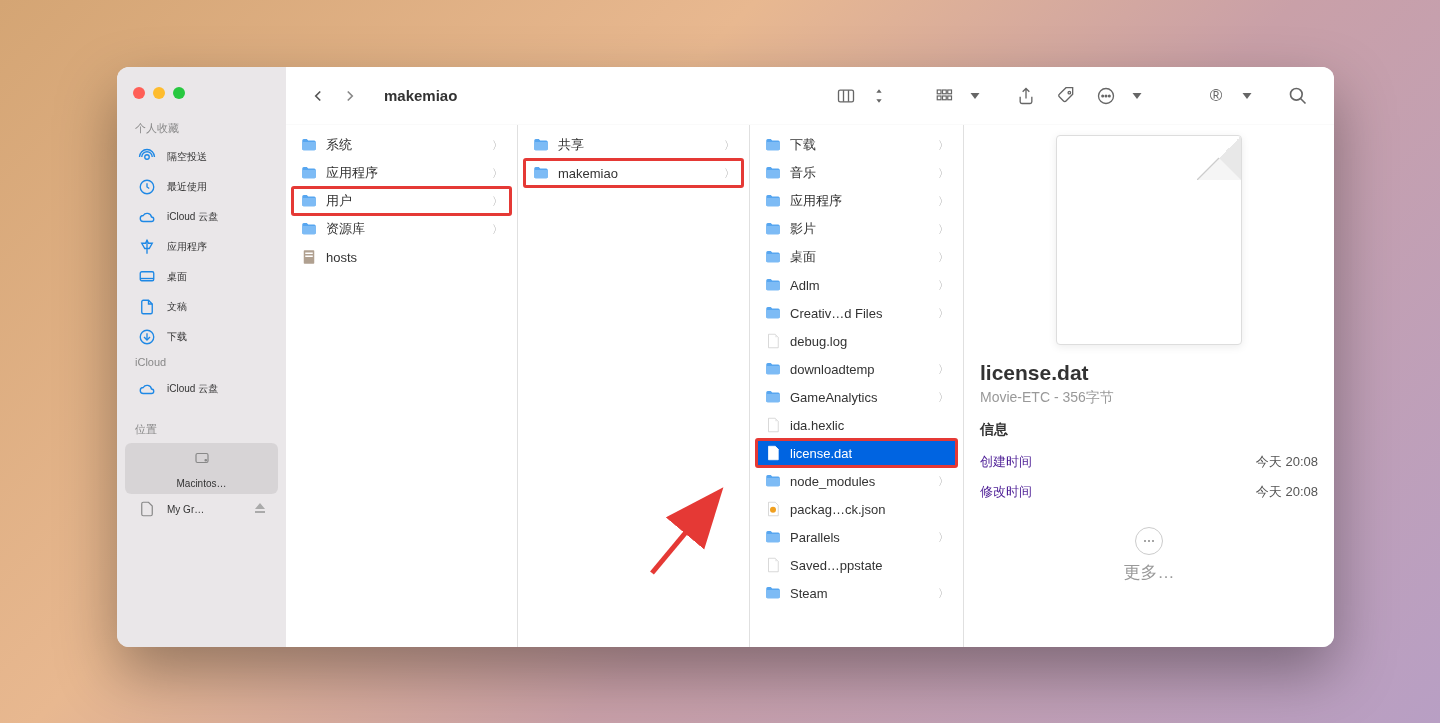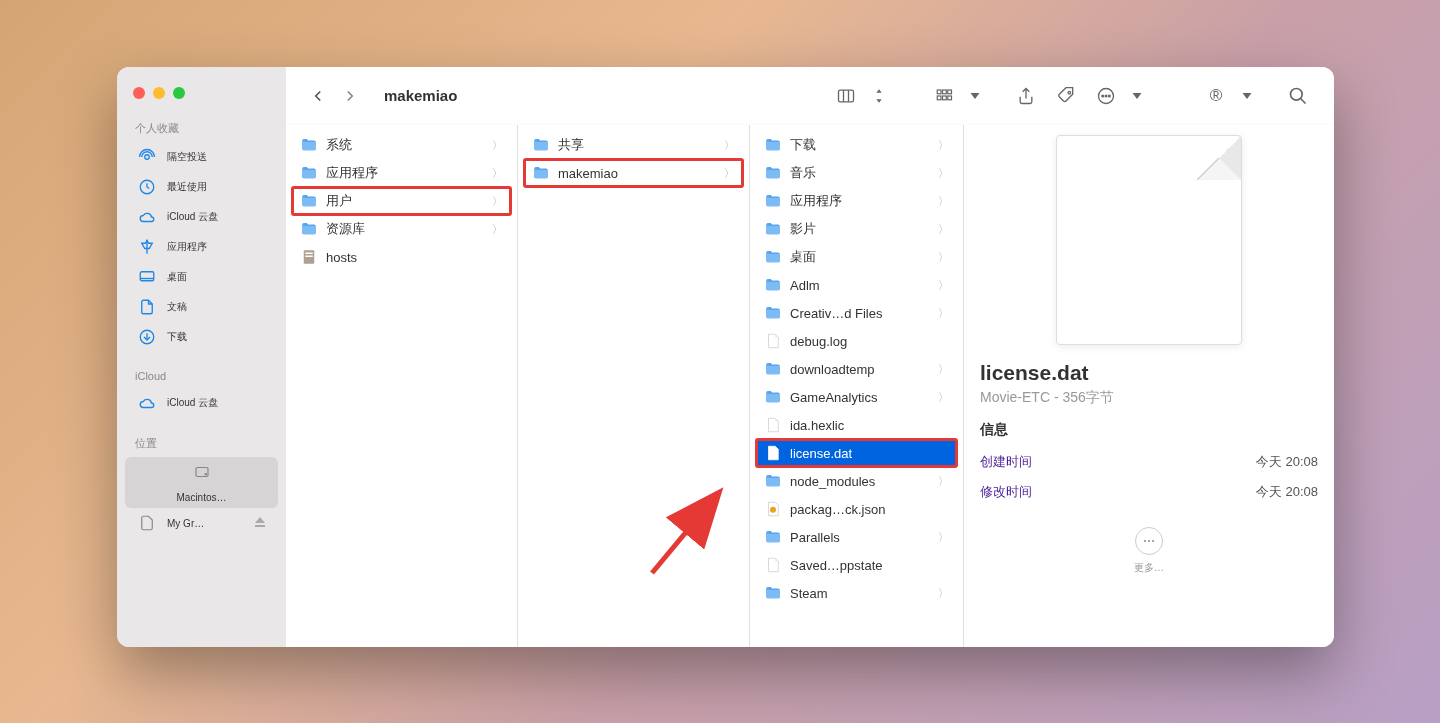--- a/index.html
+++ b/index.html
@@ -39,21 +39,21 @@
 .preview-thumb::before { content:''; position:absolute; top:0; right:0; width:44px; height:44px; background:linear-gradient(135deg,transparent 50%,#e8e8e8 50%); }
 .preview-thumb::after { content:''; position:absolute; top:0; right:0; width:44px; height:44px; background:linear-gradient(135deg,#fff 48%,#ccc 50%,#f5f5f5 52%); clip-path:polygon(0 0,100% 100%,0 100%); }
 .pv-name { font-size:21px; font-weight:700; color:#333; margin-bottom:4px; }
 .pv-sub { font-size:14px; color:#999; margin-bottom:14px; }
 .pv-section { font-size:14px; font-weight:600; color:#333; margin-bottom:8px; }
 .pv-row { display:flex; justify-content:space-between; font-size:13px; padding:6px 0; }
 .pv-label { color:#4c1d95; }
 .pv-val { color:#555; }
 .pv-more { text-align:center; margin-top:20px; }
 .more-btn { width:28px; height:28px; border:1px solid #ccc; border-radius:14px; display:inline-flex; align-items:center; justify-content:center; color:#888; }
-.more-text { font-size:10px; color:#999; margin-top:6px; }
+.more-text { font-size:17px; color:#999; margin-top:6px; }
 .arrow-annotation { position:absolute; left:647px; top:485px; width:80px; height:90px; pointer-events:none; }
 </style>
 </head>
 <body>
 
 <div class="window">
   <div class="sidebar">
     <div class="traffic">
       <span class="t-close"></span>
       <span class="t-min"></span>
@@ -118,21 +118,21 @@
           <span class="side-icon">
             <svg viewBox="0 0 24 24" fill="none" stroke="#1e88e5" stroke-width="1.8">
               <circle cx="12" cy="12" r="9"></circle>
               <polyline points="8 12 12 16 16 12"></polyline>
               <line x1="12" y1="7" x2="12" y2="16"></line>
             </svg>
           </span>
           <span>下载</span>
         </div>
       </div>
-    <div class="section-label" style="margin-top:14px">iCloud</div>
+    <div class="section-label" style="">iCloud</div>
     <div id="side2">
         <div class="side-item">
           <span class="side-icon">
             <svg viewBox="0 0 24 24" fill="none" stroke="#1e88e5" stroke-width="1.8">
               <path d="M18 18H7a4 4 0 010-8 6 6 0 0111 2 3 3 0 010 6z"></path>
             </svg>
           </span>
           <span>iCloud 云盘</span>
         </div>
       </div>

